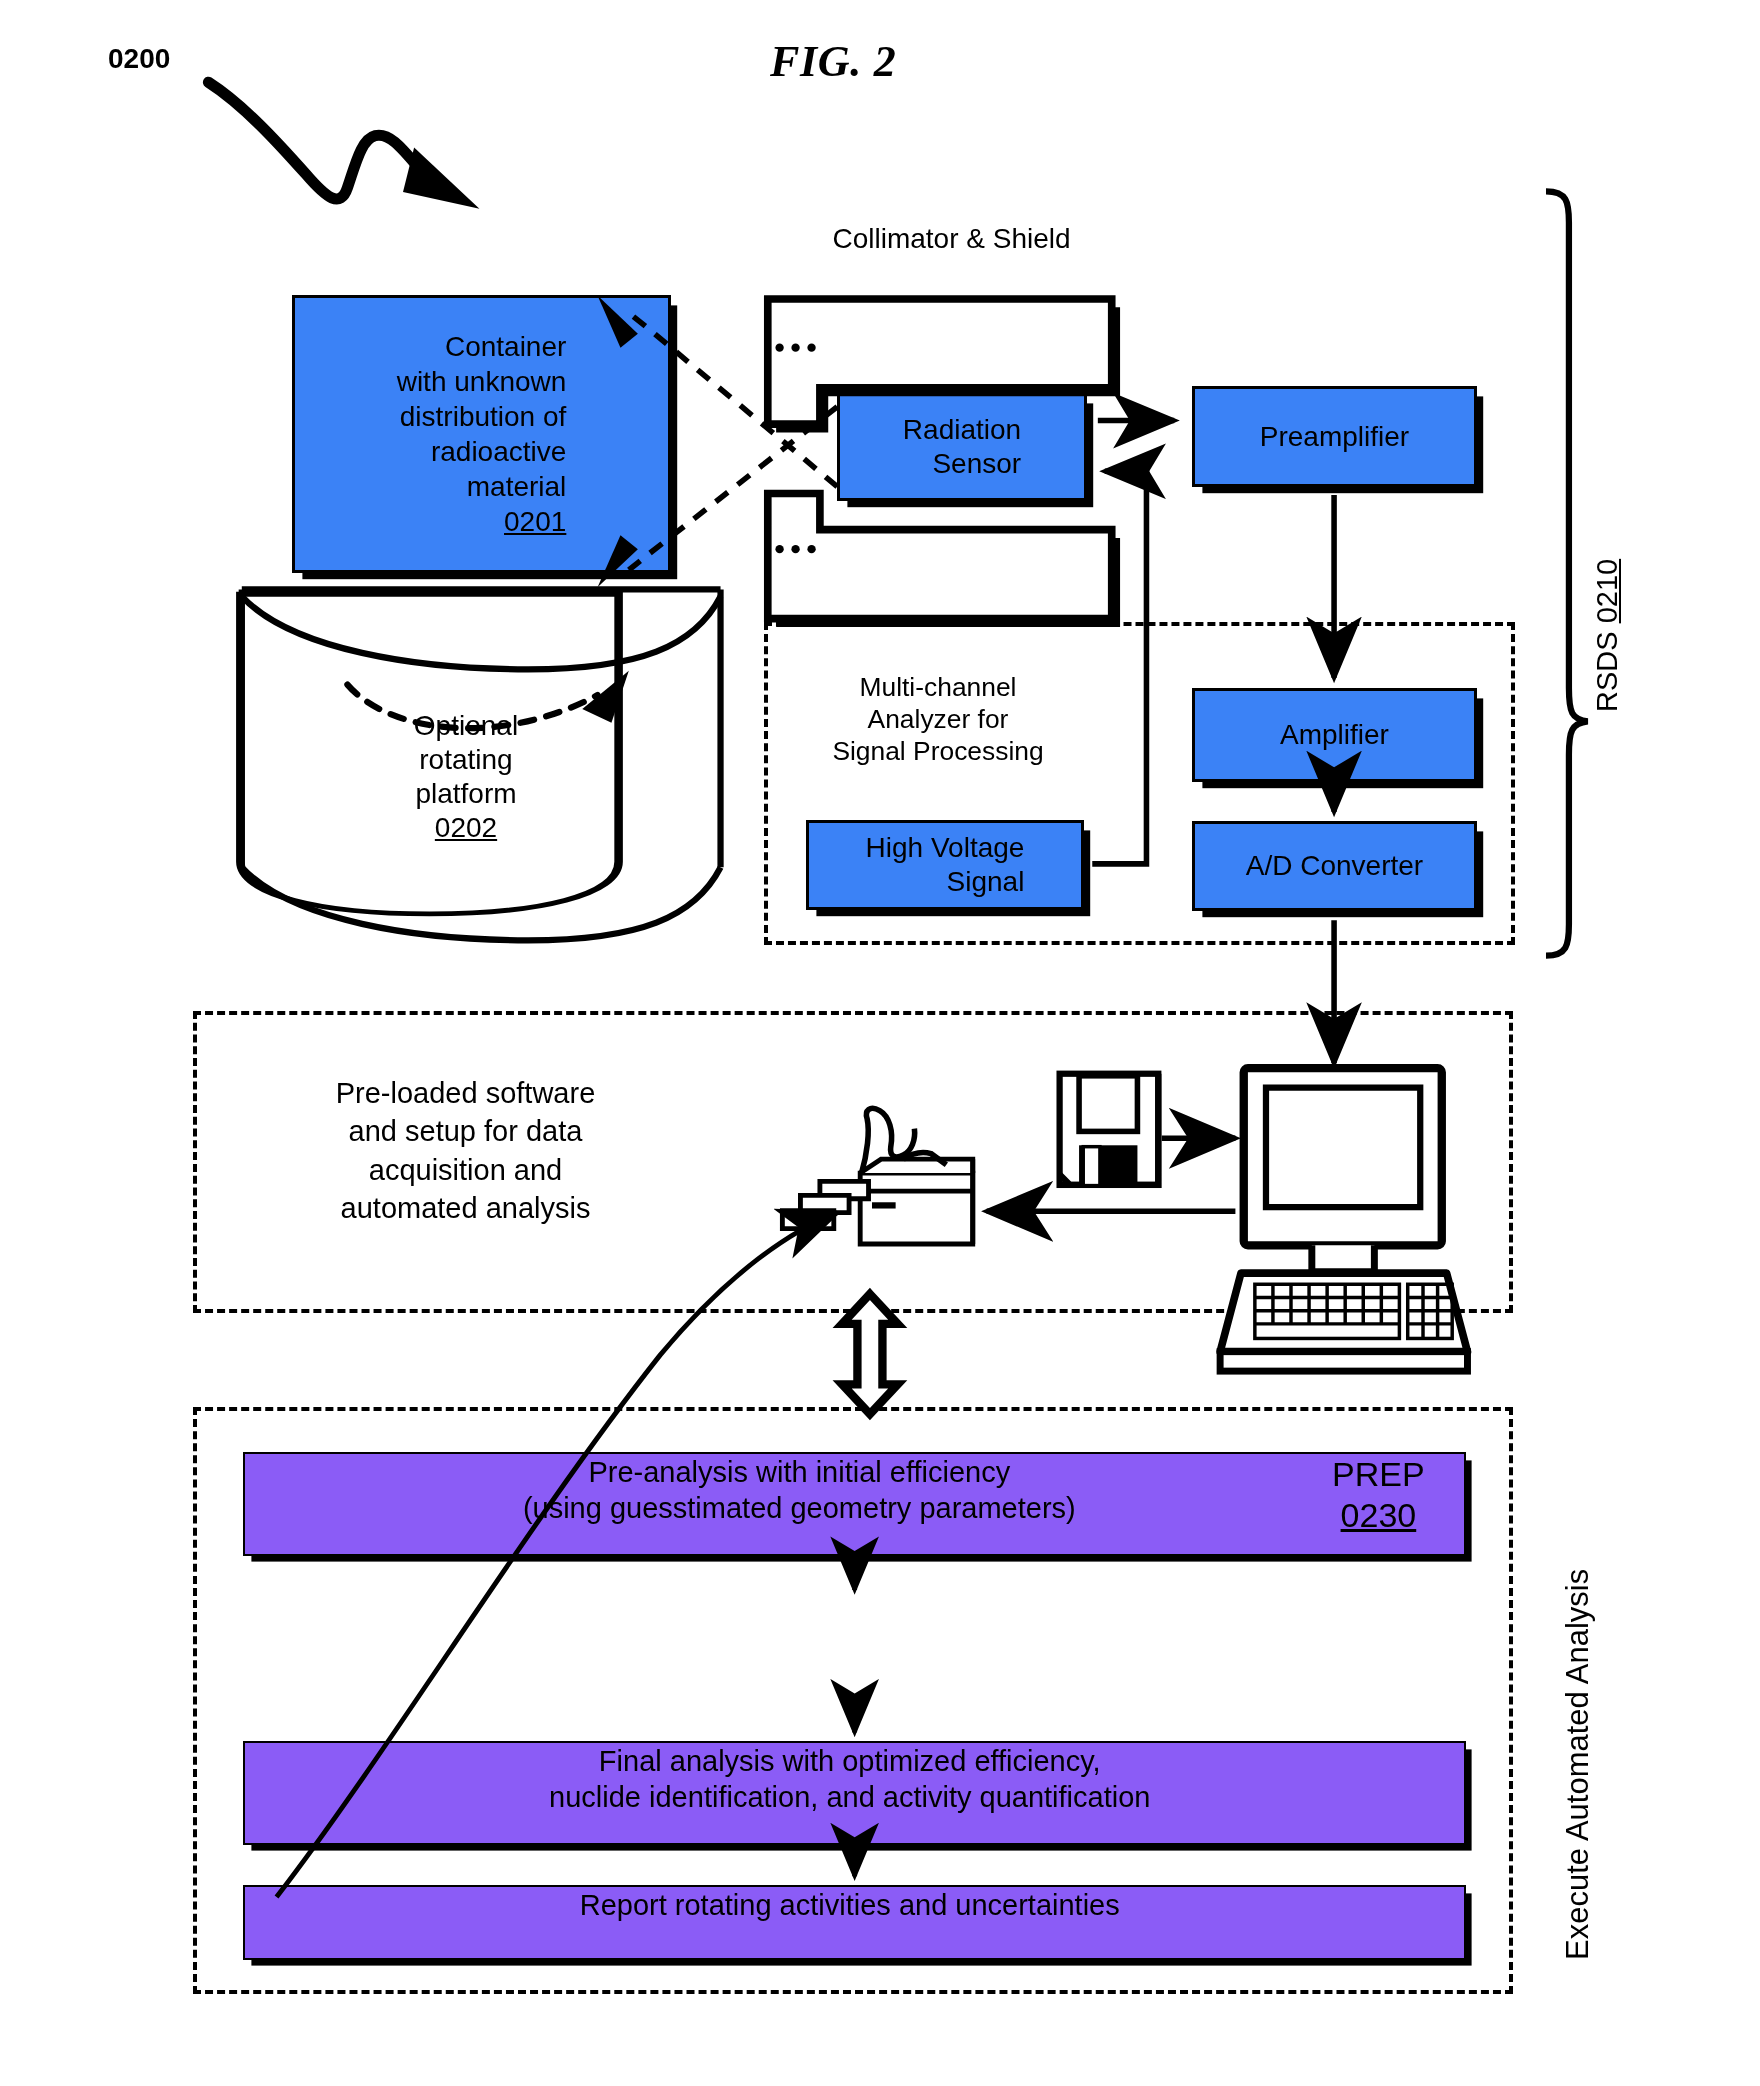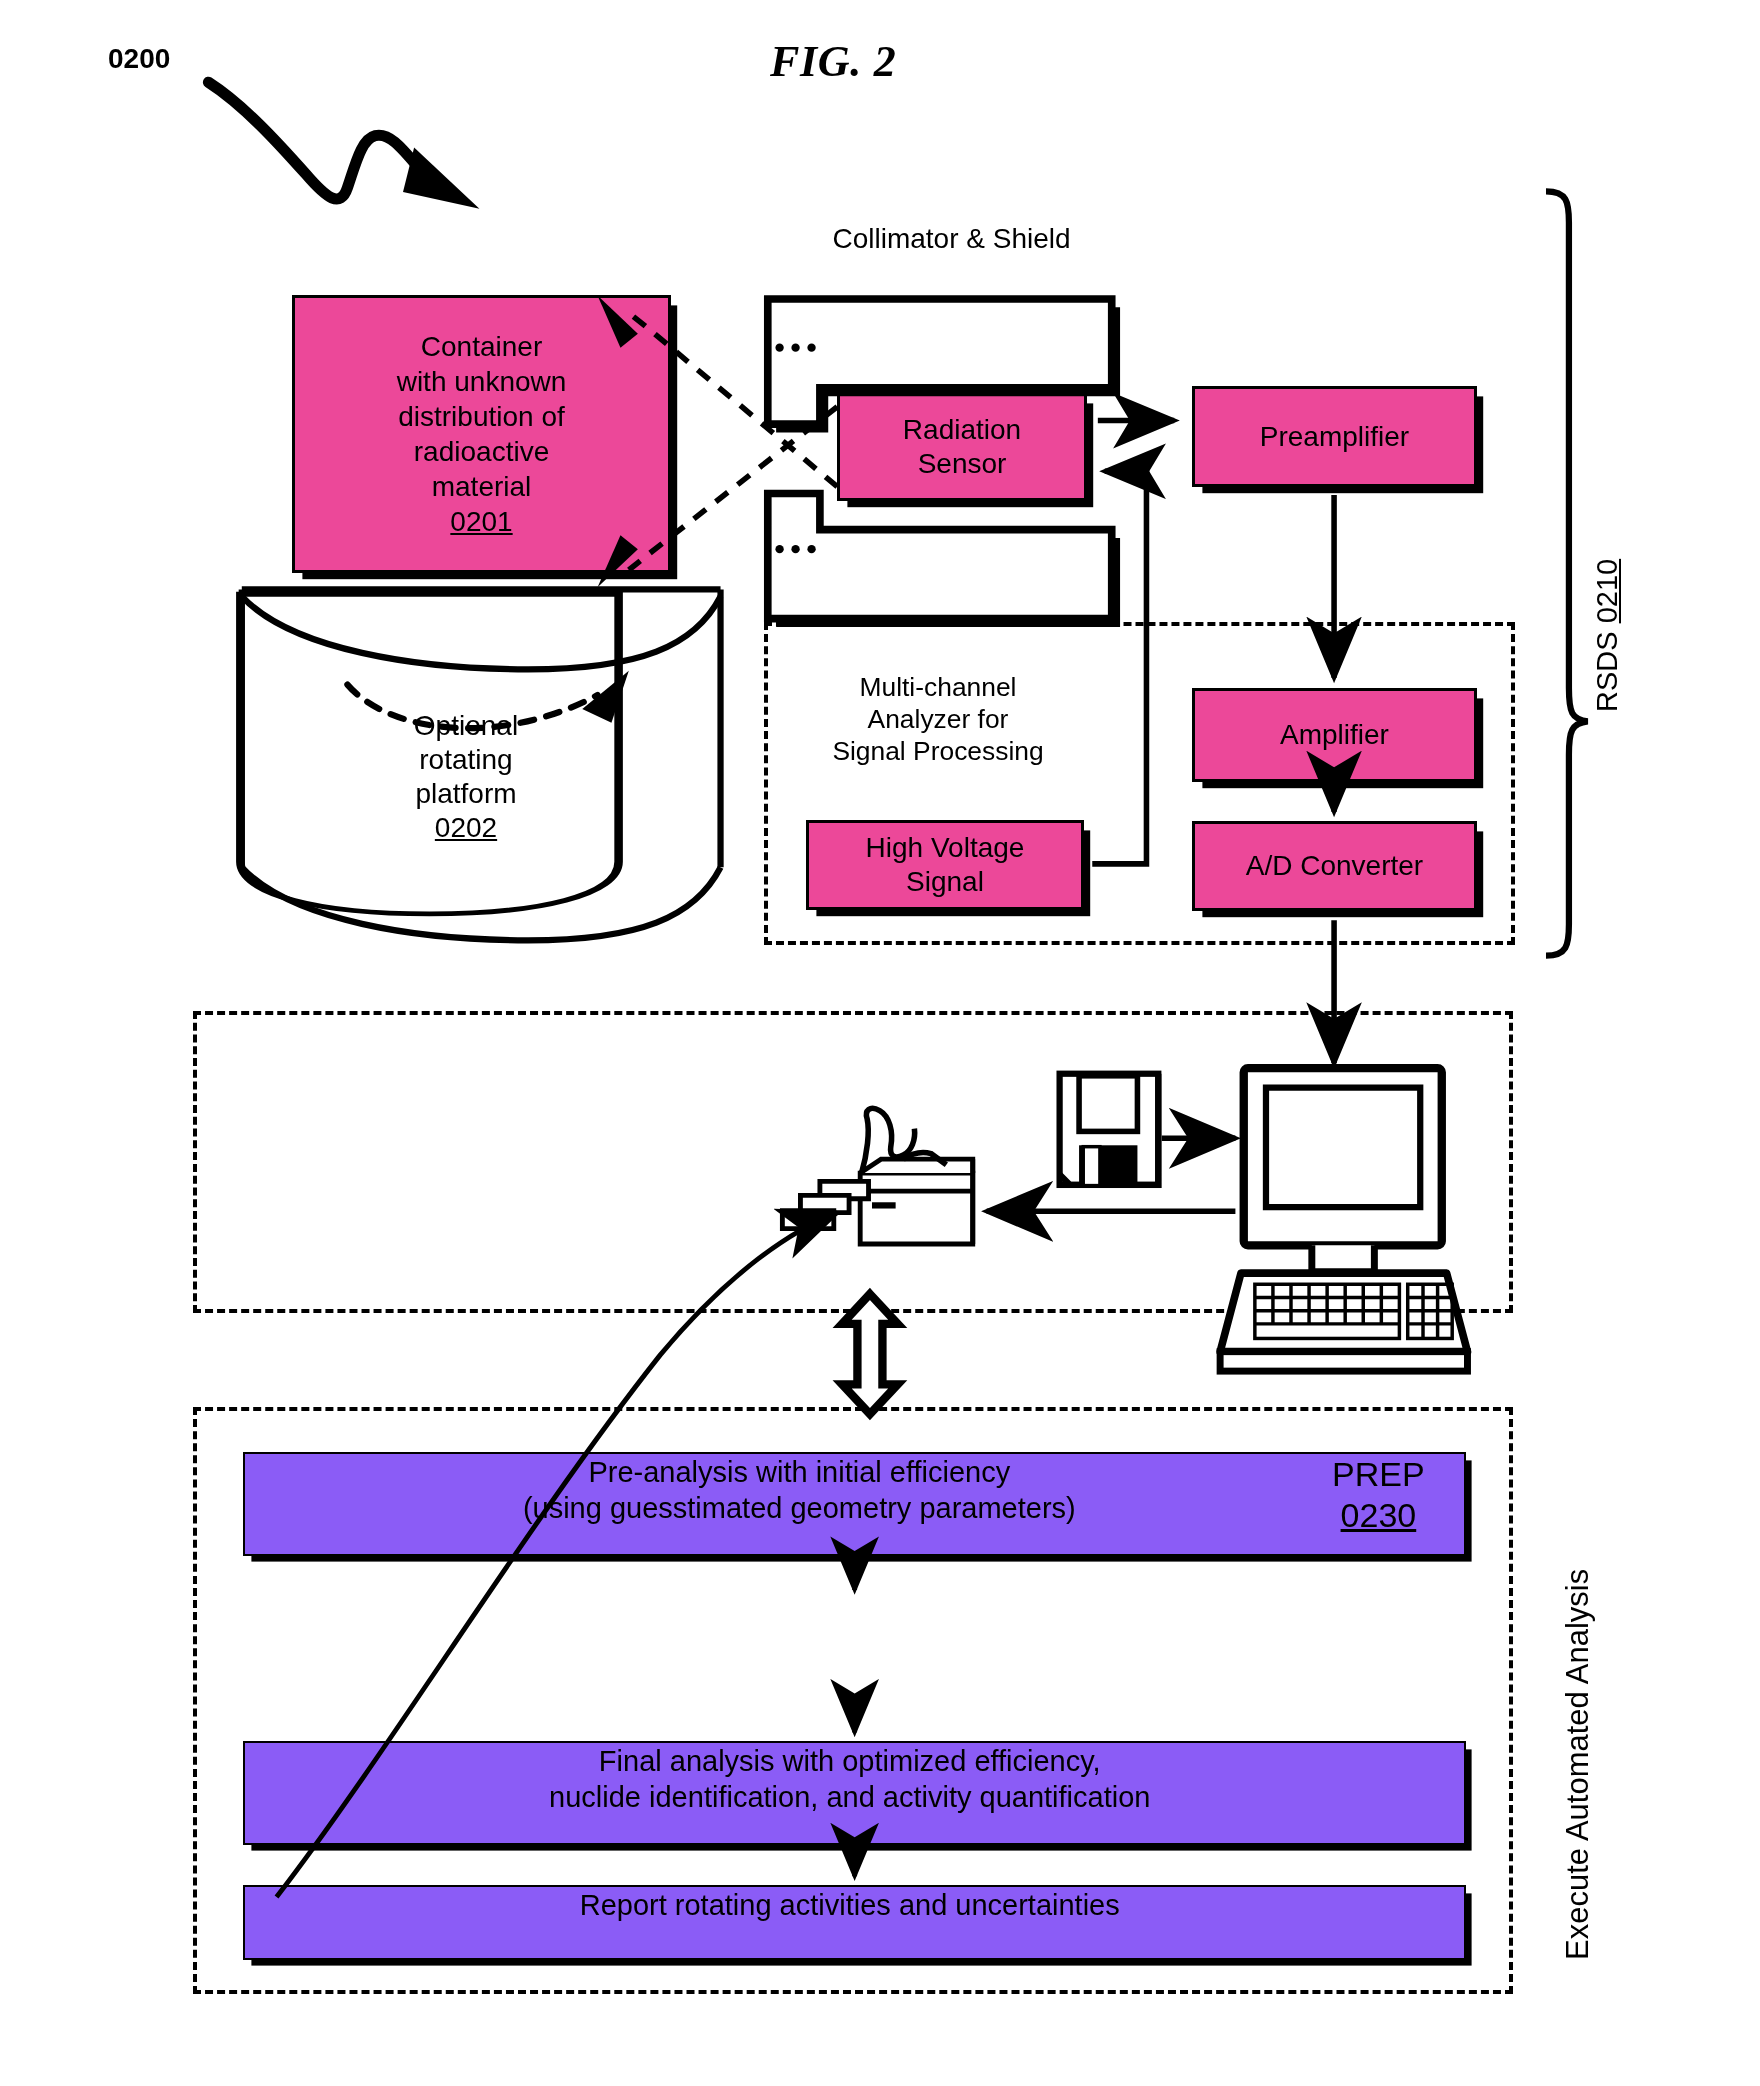--- a/index.html
+++ b/index.html
@@ -14,24 +14,24 @@
   .fig-title{
     font-family:"Liberation Serif", serif;
     font-style:italic;font-weight:bold;font-size:44px;letter-spacing:0.7px;
   }
   .ref-num{font-weight:bold;font-size:28px;font-family:"Liberation Sans",sans-serif;}
   .plain{font-size:28px;line-height:1.22;text-align:center;}
   .u{text-decoration:underline;}
 
   
   .box{
-    border:3.5px solid #000;background:#ec4899;
+    border:3.5px solid #000;background:#3b82f6;
     box-shadow:8.3px 8.3px 0 -2.1px #000;
     display:flex;align-items:center;justify-content:center;
-    text-align:center;font-size:28px;line-height:1.2;
+    text-align:right;font-size:28px;line-height:1.2;
   }
 
   
   .dashframe{
     border:4.2px dashed #000;background:transparent;
   }
 
   
   .procbar{
     border:2.8px solid #000;background:#8b5cf6;
@@ -126,20 +126,26 @@
 
   <div class="abs" style="left:1591px;top:712px;">
     <div class="rot" style="transform:rotate(-90deg);">
       <span>RSDS</span>
       <span class="u">0210</span>
     </div>
   </div>
 
   <div class="abs dashframe" style="left:193px;top:1011px;width:1320px;height:302px;"></div>
 
+  <div class="abs plain" style="left:271px;top:1074px;width:389px;font-size:29px;line-height:1.32;">
+    <div>Pre-loaded software</div>
+    <div>and setup for data</div>
+    <div>acquisition and</div>
+    <div>automated analysis</div>
+  </div>
 
   <div class="abs plain" style="left:1259px;top:1081px;width:160px;font-size:31px;line-height:1.3;">
     <div>BDFP</div>
     <div class="u">0220</div>
   </div>
 
   <div class="abs dashframe" style="left:193px;top:1407px;width:1320px;height:587px;"></div>
 
   <div class="abs" style="left:1560px;top:1960px;">
     <div class="rot" style="transform:rotate(-90deg);font-size:31px;">Execute Automated Analysis</div>

